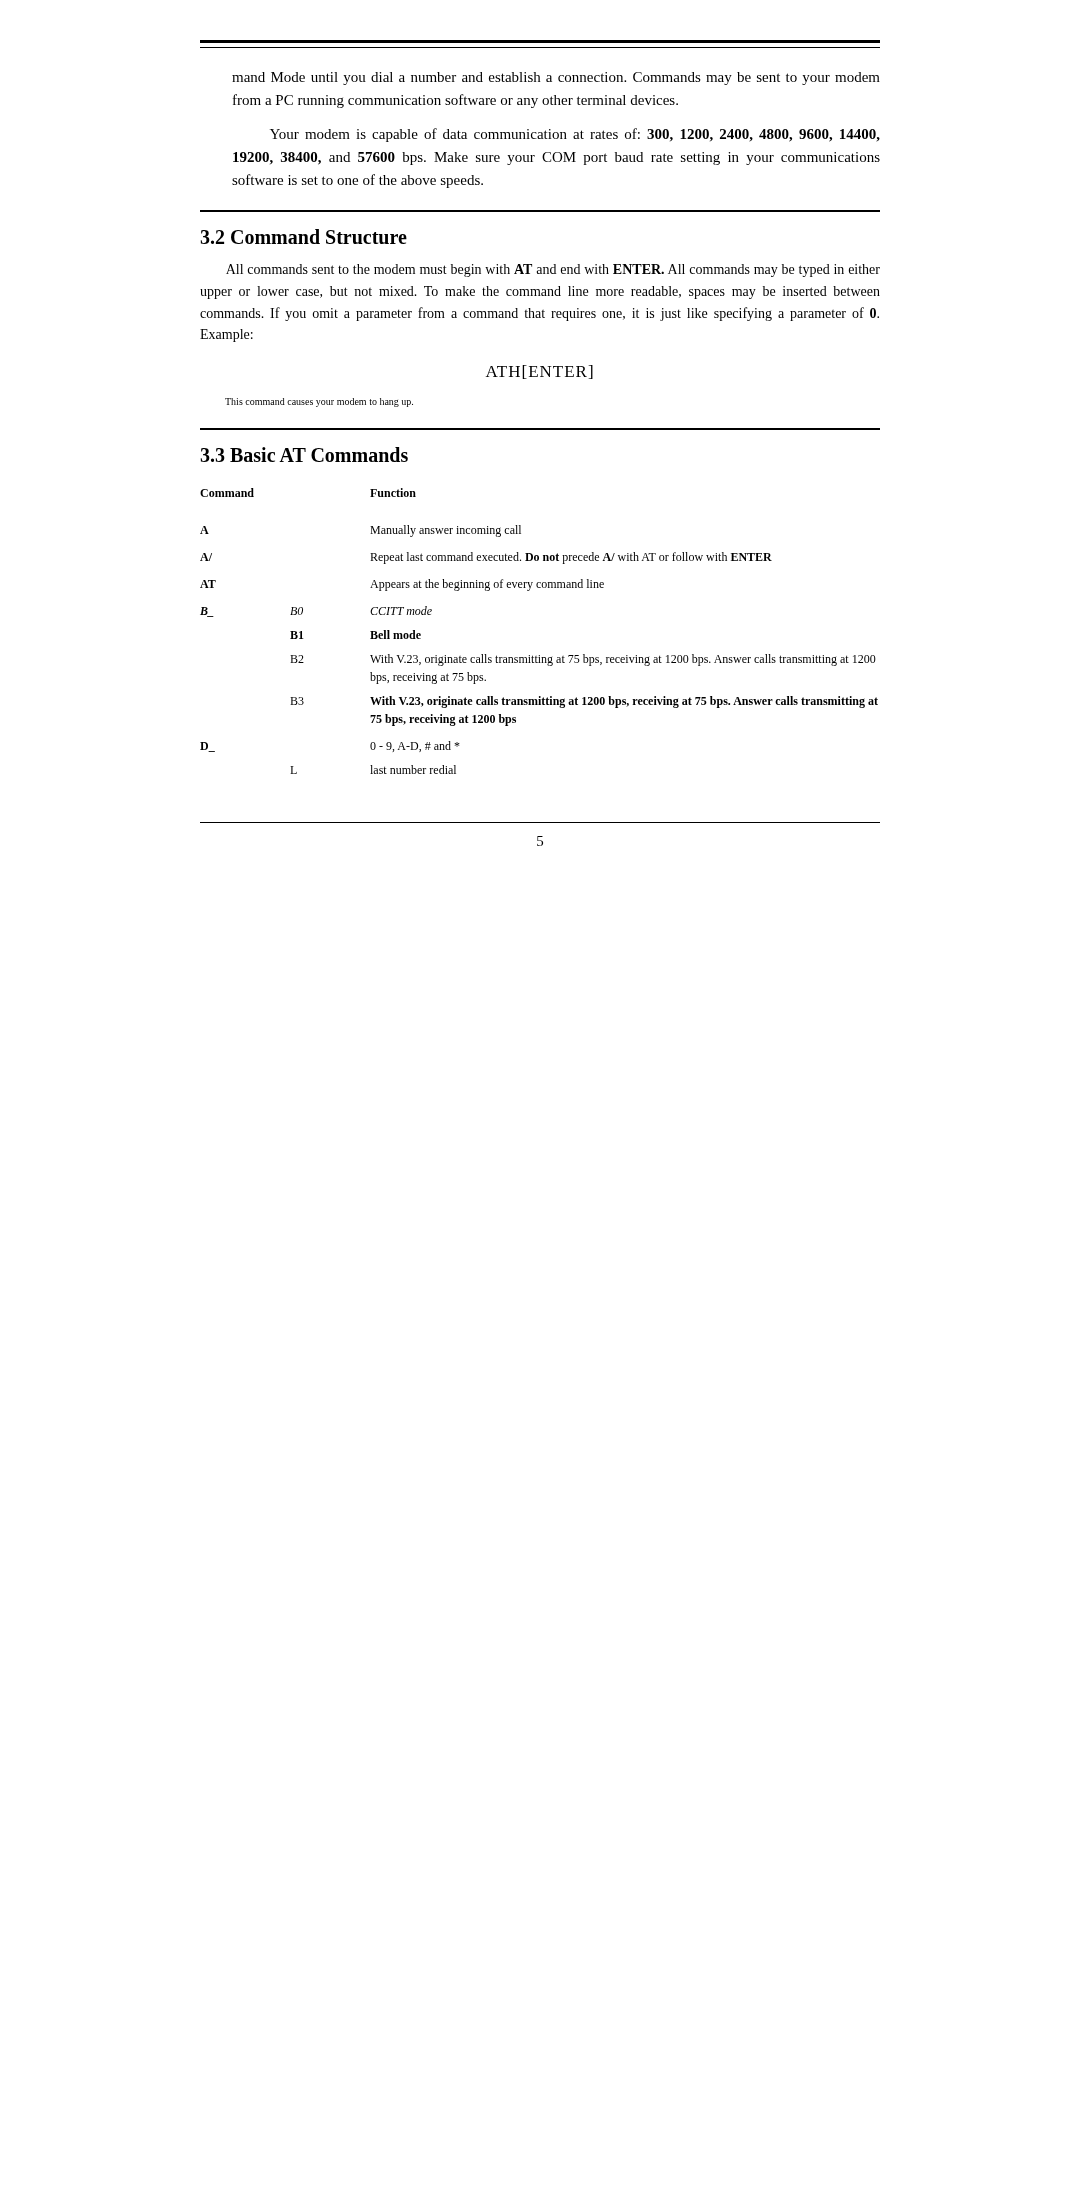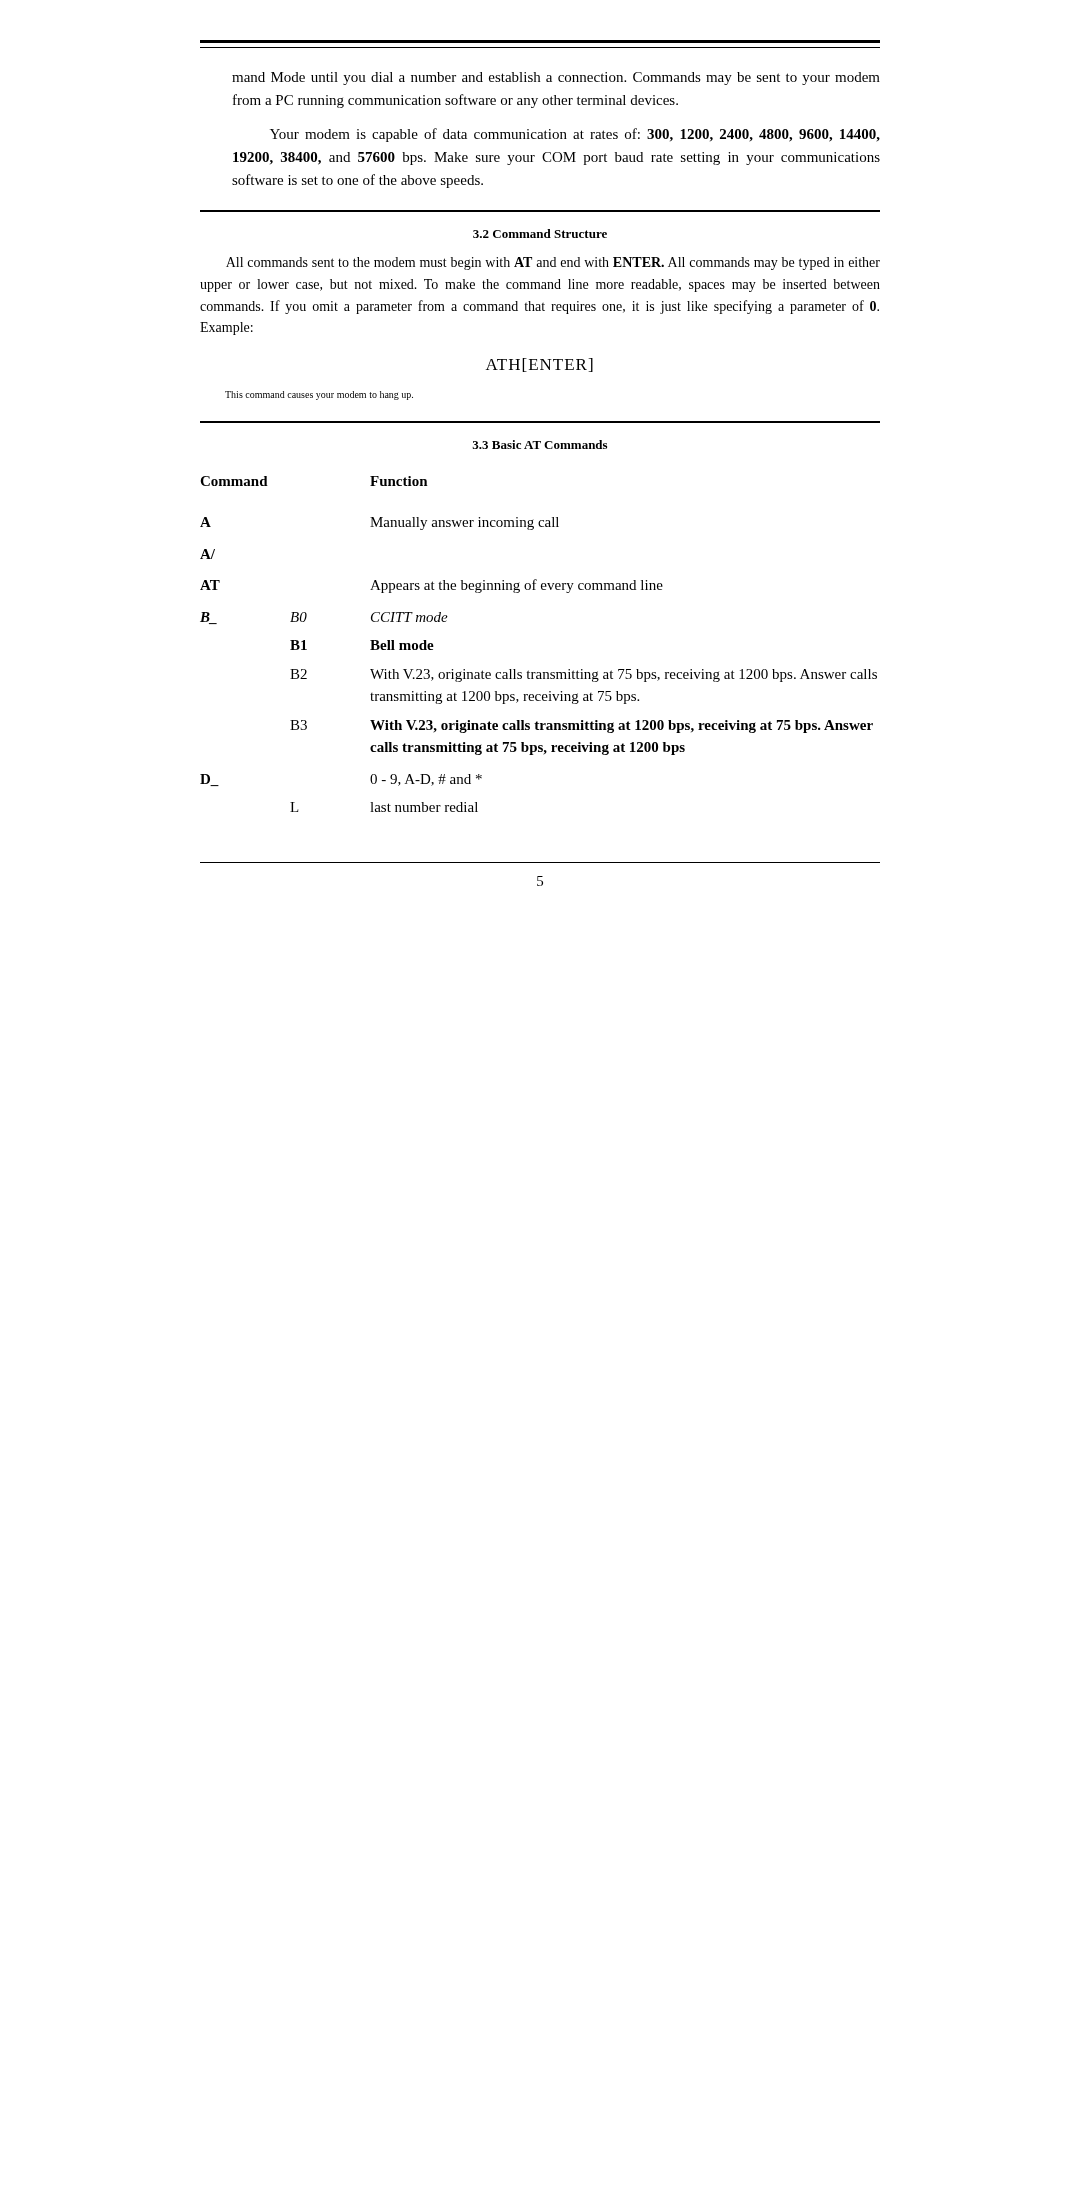--- a/index.html
+++ b/index.html
@@ -49,24 +49,23 @@
     .intro-text .indent {
       text-indent: 2.5em;
     }
 
     .section-divider {
       border-top: 2px solid #000;
       margin: 18px 0 14px 0;
     }
 
     .section-heading {
-      font-size: 13px;
+      font-size: 20px;
       font-weight: bold;
       margin-bottom: 10px;
-      text-align: center;
     }
 
     .section-body {
       font-size: 14px;
       line-height: 1.55;
       text-align: justify;
       margin-bottom: 10px;
     }
 
     .section-body .indent {
@@ -85,21 +84,21 @@
       font-size: 10px;
       text-indent: 2.5em;
       margin-bottom: 14px;
       line-height: 1.55;
     }
 
     .command-table {
       width: 100%;
       border-collapse: collapse;
       margin-top: 14px;
-      font-size: 15px;
+      font-size: 12px;
     }
 
     .col-header {
       font-weight: bold;
       padding-bottom: 8px !important;
     }
 
     .cmd-bold {
       font-weight: bold;
     }
@@ -178,20 +177,23 @@
 
     <div class="table-row-entry">
       <div><strong>A</strong></div>
       <div></div>
       <div>Manually answer incoming call</div>
     </div>
 
     <div class="table-row-entry" style="padding-top:6px;">
       <div><strong>A/</strong></div>
       <div></div>
+      <div style="line-height:1.5;">
+        Repeat last command executed. <strong>Do not</strong> precede <strong>A/</strong> with AT or follow with <strong>ENTER</strong>
+      </div>
     </div>
 
     <div class="table-row-entry" style="padding-top:6px;">
       <div><strong>AT</strong></div>
       <div></div>
       <div style="line-height:1.5;">Appears at the beginning of every command line</div>
     </div>
 
     <div class="table-row-entry" style="padding-top:6px;font-style:italic;">
       <div><strong>B_</strong></div>

